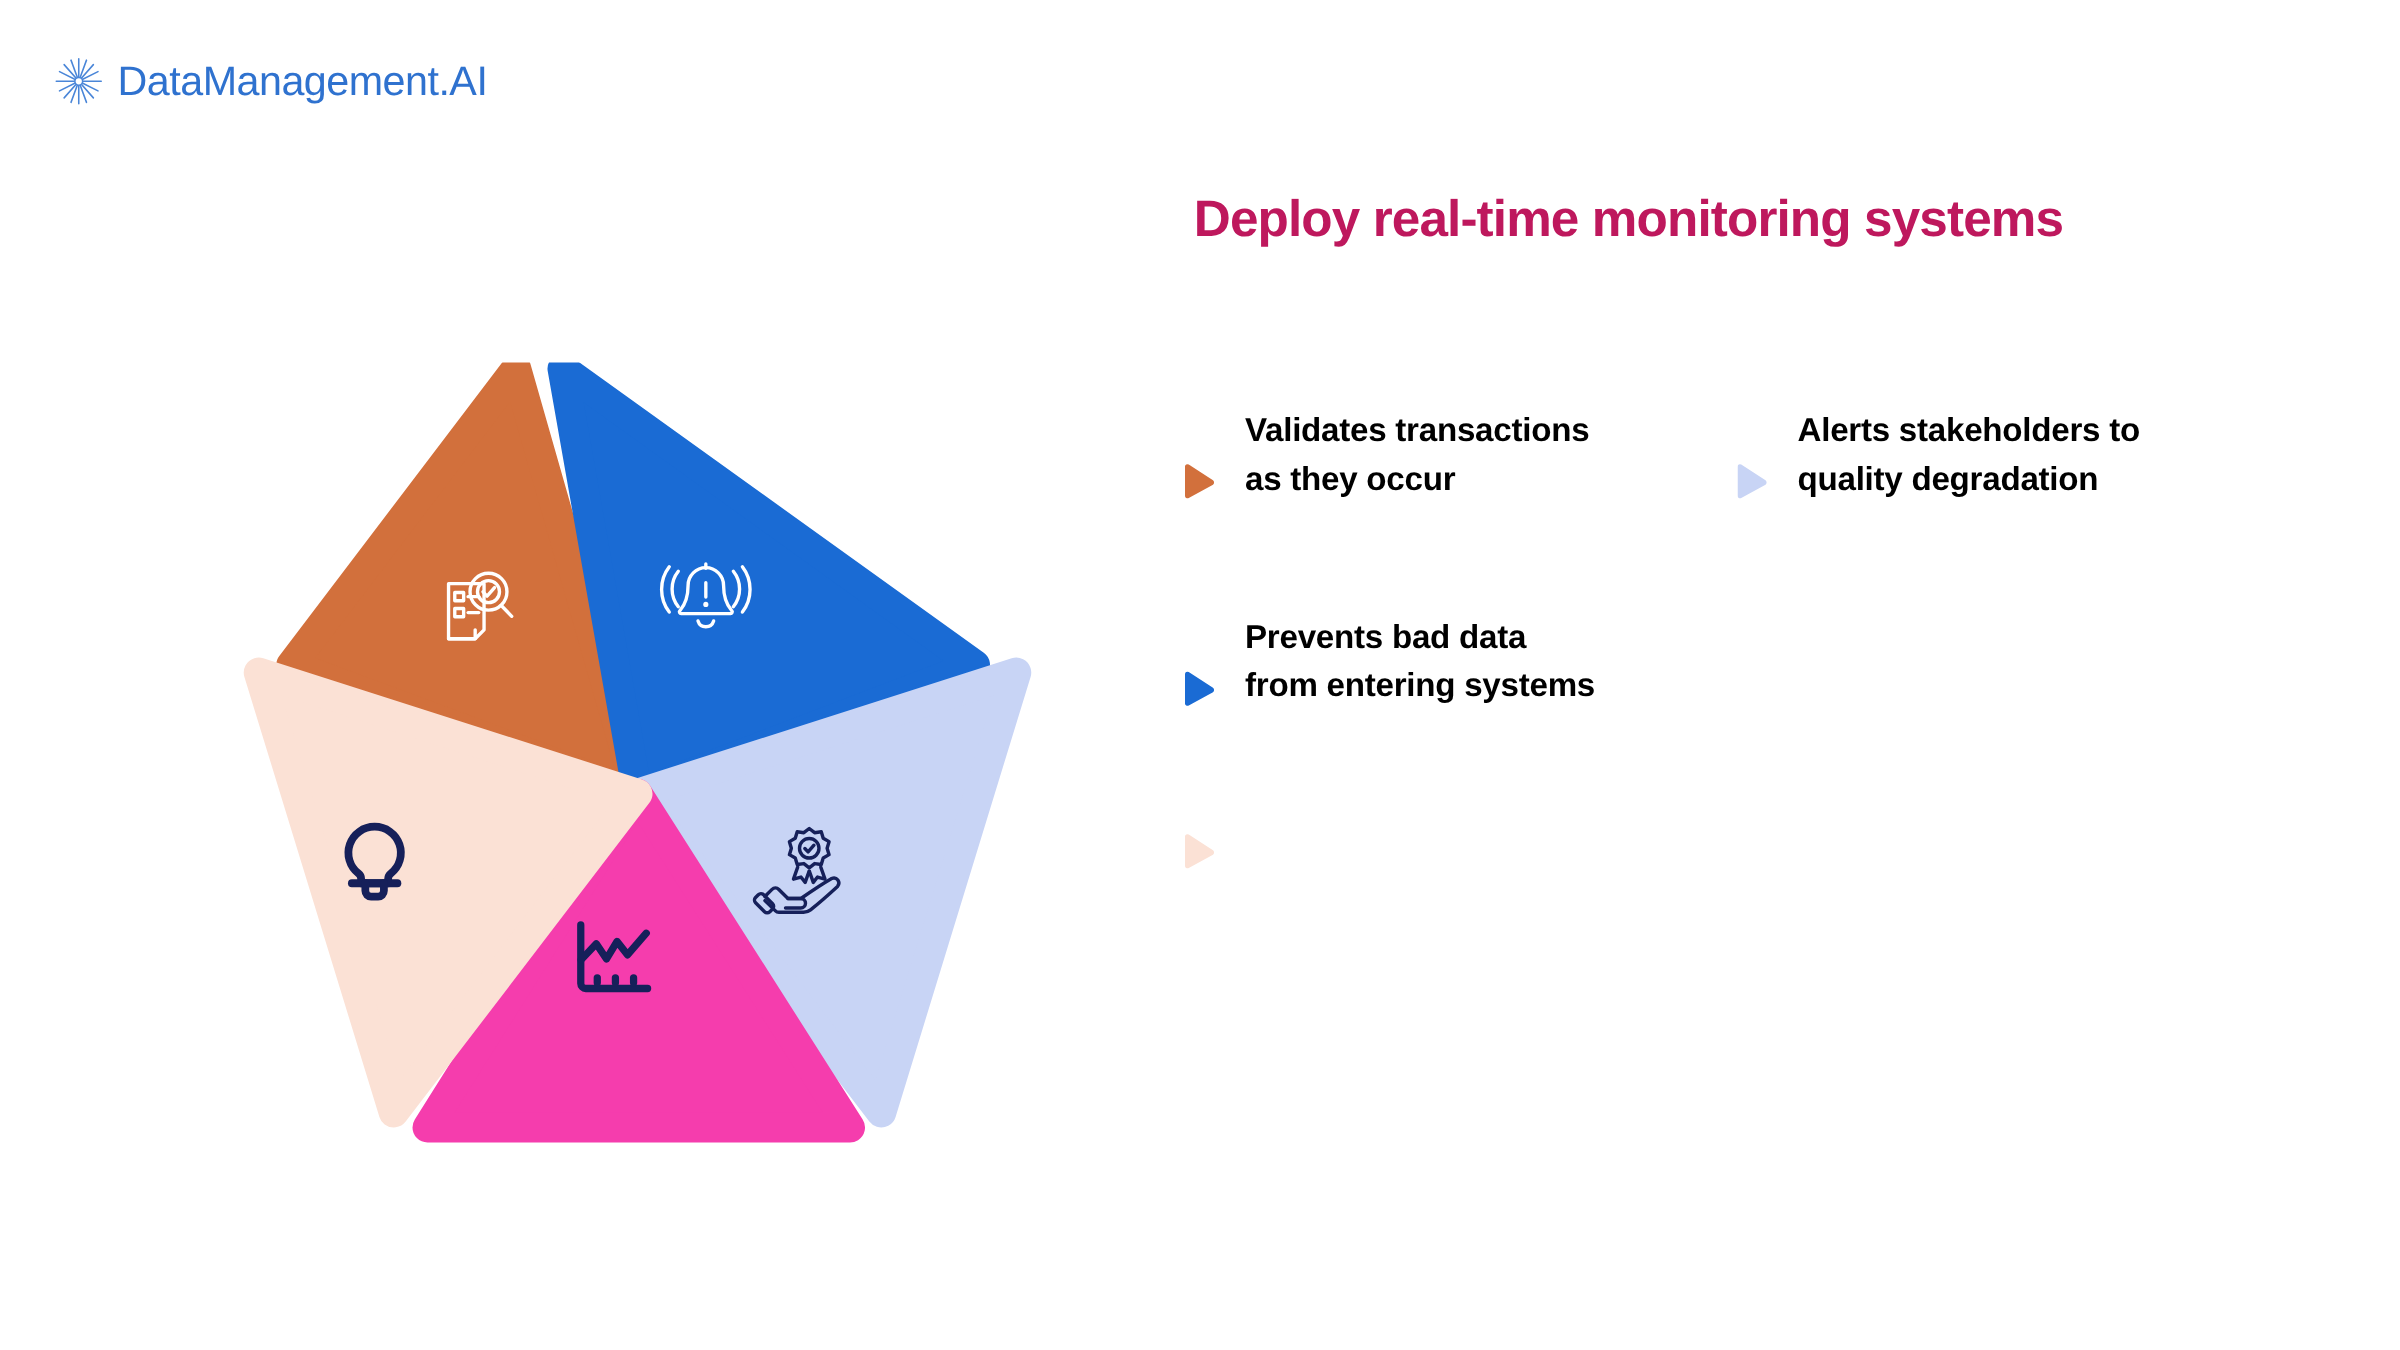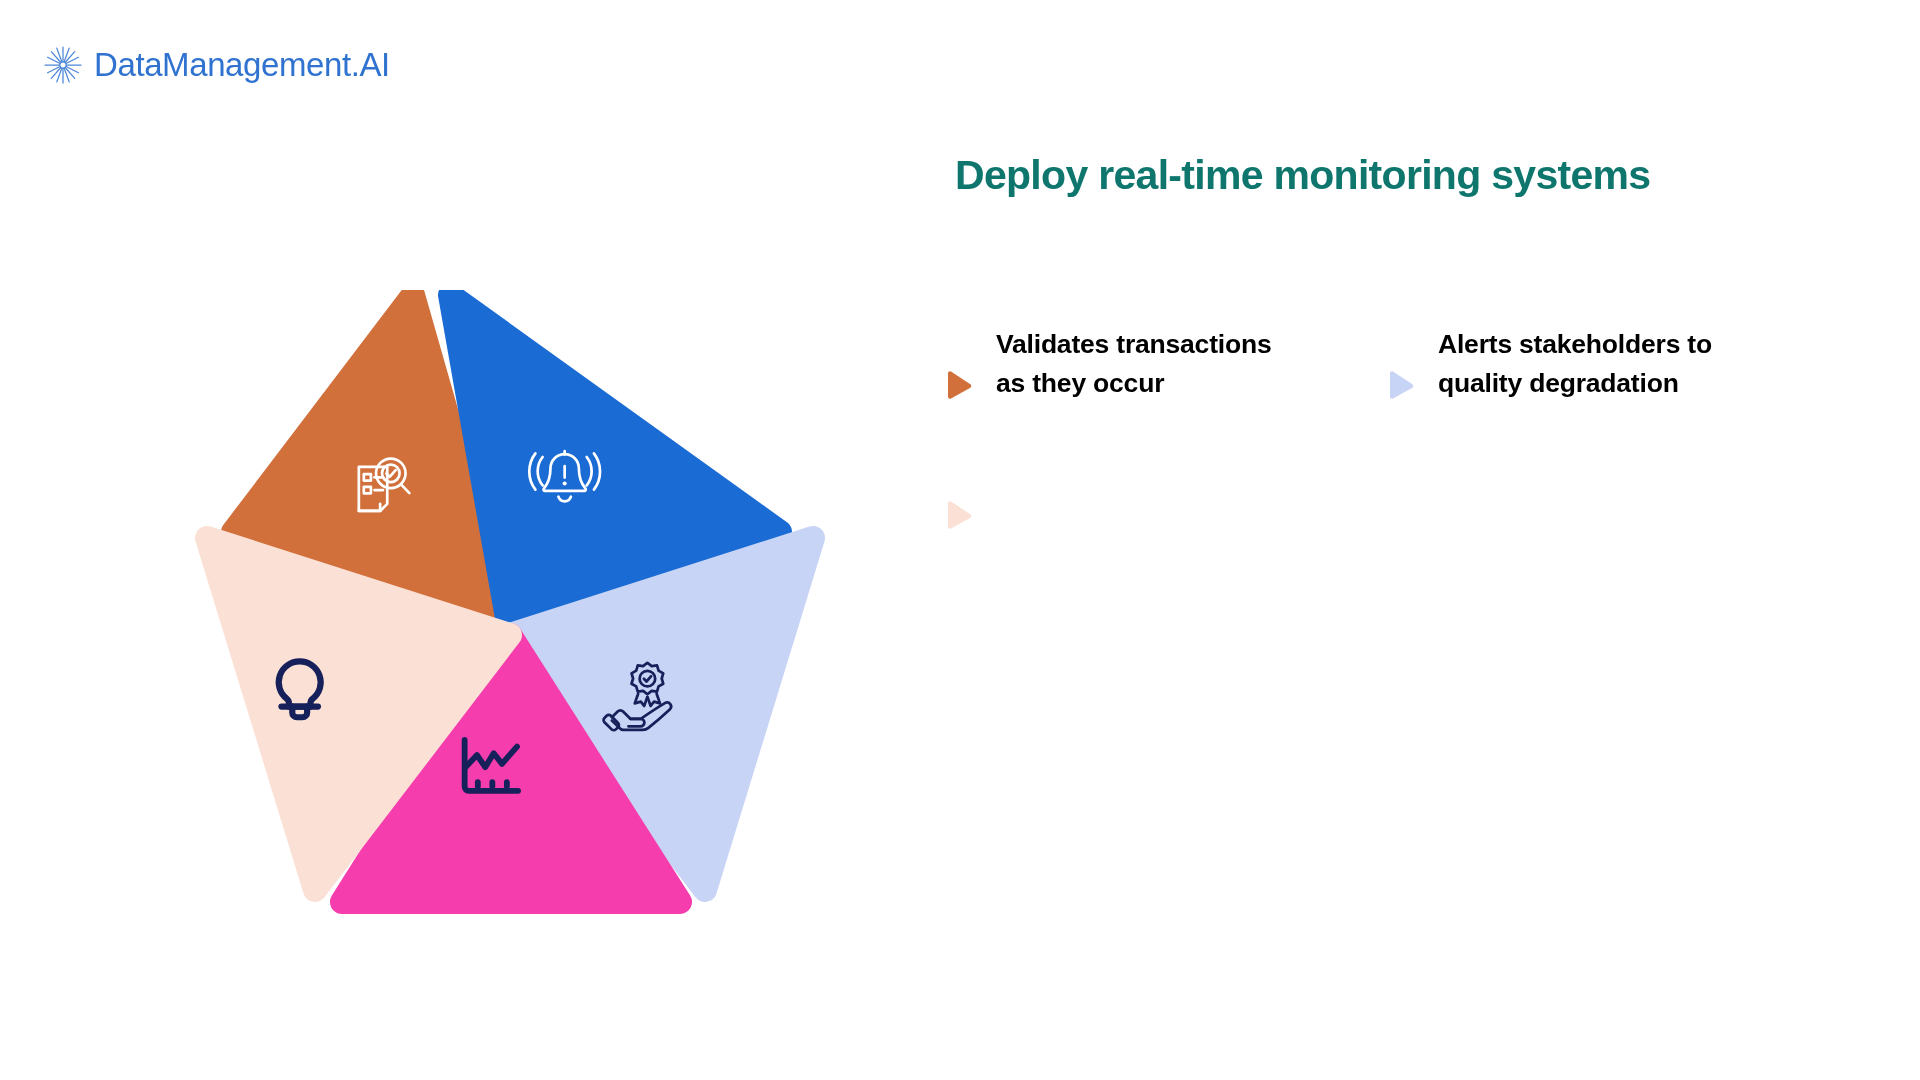--- a/index.html
+++ b/index.html
@@ -12,21 +12,21 @@
   #stage { position:relative; width:1920px; height:1076px; }
 
   
   #logo-bar { position:absolute; left:42px; top:44px; display:flex; align-items:center; gap:10px; }
   #logo-mark { width:42px; height:42px; display:block; }
   #logo-text { font-size:33px; font-weight:400; color:#2f72cf; letter-spacing:-0.4px; white-space:nowrap; }
 
   
   #page-title {
     position:absolute; left:955px; top:152px;
-    font-size:41px; font-weight:bold; color:#0f766e;
+    font-size:41px; font-weight:bold; color:#be185d;
     letter-spacing:-0.7px; white-space:nowrap;
   }
 
   
   #pentagon-wrap { position:absolute; left:160px; top:290px; width:700px; height:670px; }
   #pentagon-svg { width:700px; height:670px; display:block; }
 
   
   .bullet-col { position:absolute; }
   #col-left  { left:948px; top:325px;  width:330px; }
@@ -154,20 +154,26 @@
 
   <div id="col-left" class="bullet-col">
     <div class="bullet-item">
       <svg class="bullet-tri" viewBox="0 0 26 34">
         <path d="M3 3.6 L22.4 16.2 a2.3 2.3 0 0 1 0 3.6 L3 30.4 a2 2 0 0 1 -3 -1.8 V5.4 a2 2 0 0 1 3 -1.8 Z" fill="#d2703c"></path>
       </svg>
       <div class="bullet-label">Validates transactions as they occur</div>
     </div>
     <div class="bullet-item">
       <svg class="bullet-tri" viewBox="0 0 26 34">
+        <path d="M3 3.6 L22.4 16.2 a2.3 2.3 0 0 1 0 3.6 L3 30.4 a2 2 0 0 1 -3 -1.8 V5.4 a2 2 0 0 1 3 -1.8 Z" fill="#1a6bd4"></path>
+      </svg>
+      <div class="bullet-label">Prevents bad data from entering systems</div>
+    </div>
+    <div class="bullet-item">
+      <svg class="bullet-tri" viewBox="0 0 26 34">
         <path d="M3 3.6 L22.4 16.2 a2.3 2.3 0 0 1 0 3.6 L3 30.4 a2 2 0 0 1 -3 -1.8 V5.4 a2 2 0 0 1 3 -1.8 Z" fill="#fbe1d5"></path>
       </svg>
     </div>
   </div>
 
   <div id="col-right" class="bullet-col">
     <div class="bullet-item">
       <svg class="bullet-tri" viewBox="0 0 26 34">
         <path d="M3 3.6 L22.4 16.2 a2.3 2.3 0 0 1 0 3.6 L3 30.4 a2 2 0 0 1 -3 -1.8 V5.4 a2 2 0 0 1 3 -1.8 Z" fill="#c8d4f5"></path>
       </svg>

